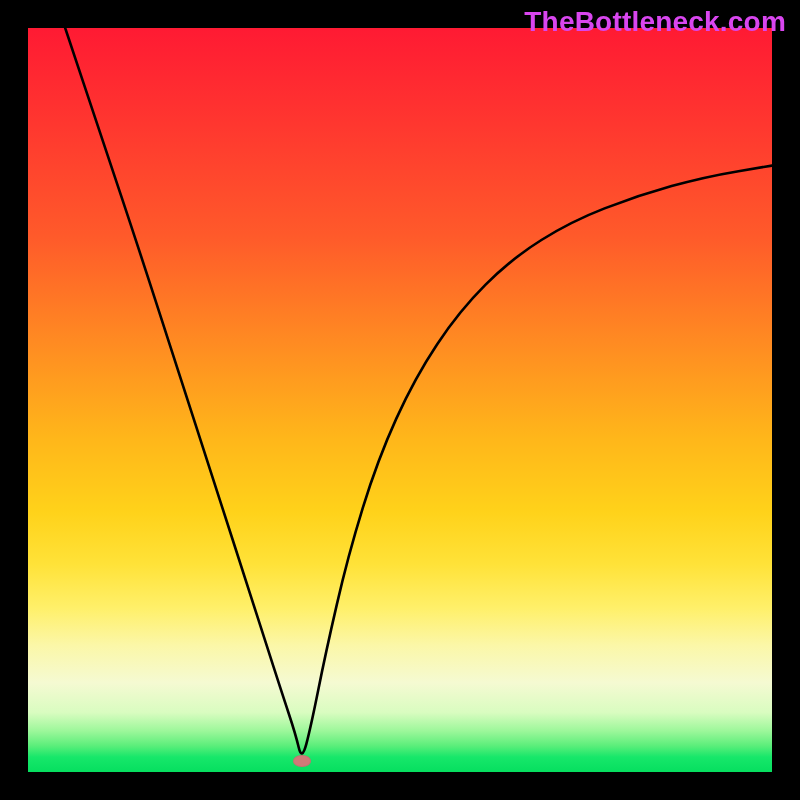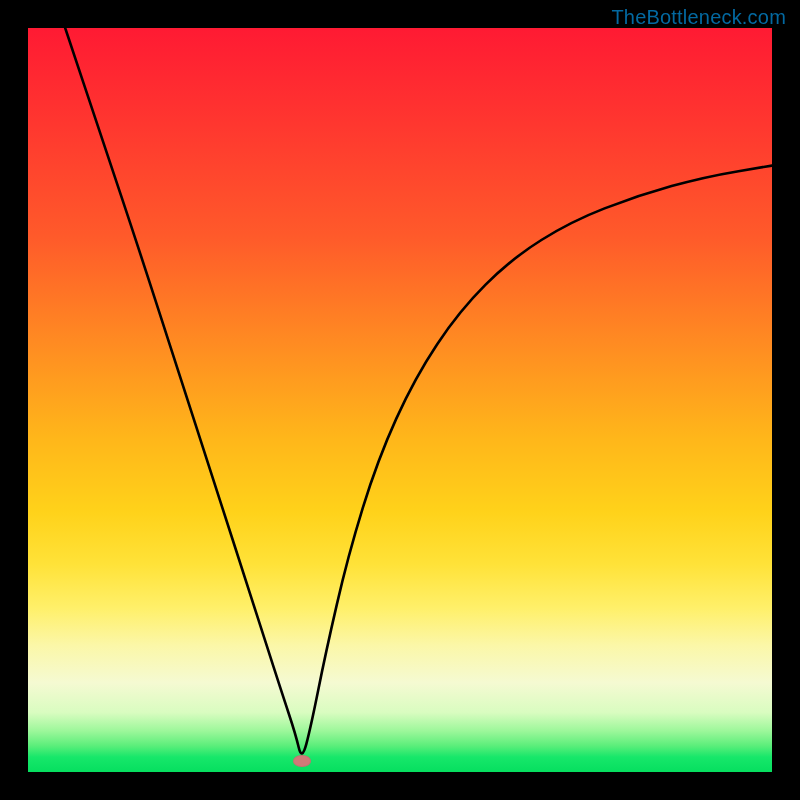--- a/index.html
+++ b/index.html
@@ -40,23 +40,23 @@
       #9cf79a 94.5%,
       #5aee7a 96.5%,
       #17e76a 98%,
       #06df5f 100%
     );
   }
   .watermark {
     position: absolute;
     top: 6px;
     right: 14px;
-    color: #0369a1;
-    font-size: 20px;
-    font-weight: 400;
+    color: #d946ef;
+    font-size: 28px;
+    font-weight: 700;
     letter-spacing: 0.2px;
     user-select: none;
   }
   .curve-svg {
     position: absolute;
     left: 0;
     top: 0;
     width: 744px;
     height: 744px;
     pointer-events: none;

